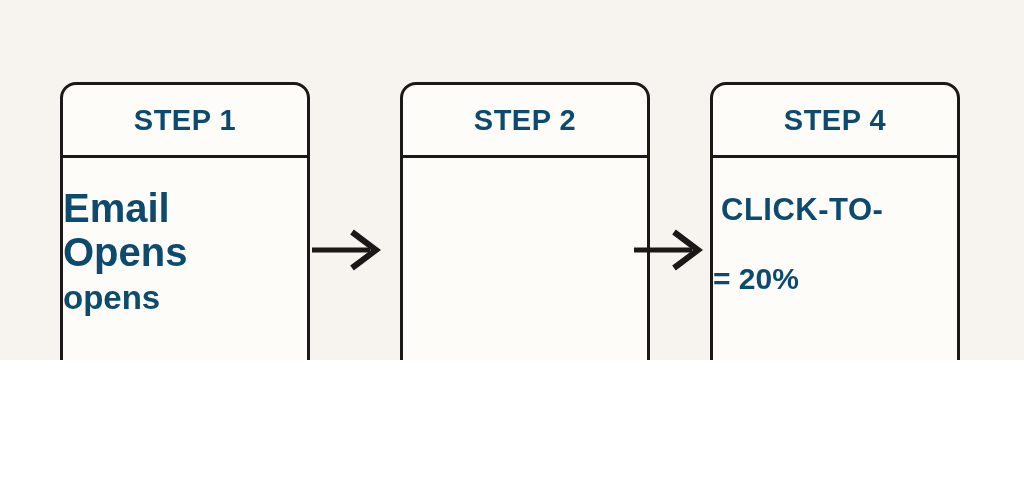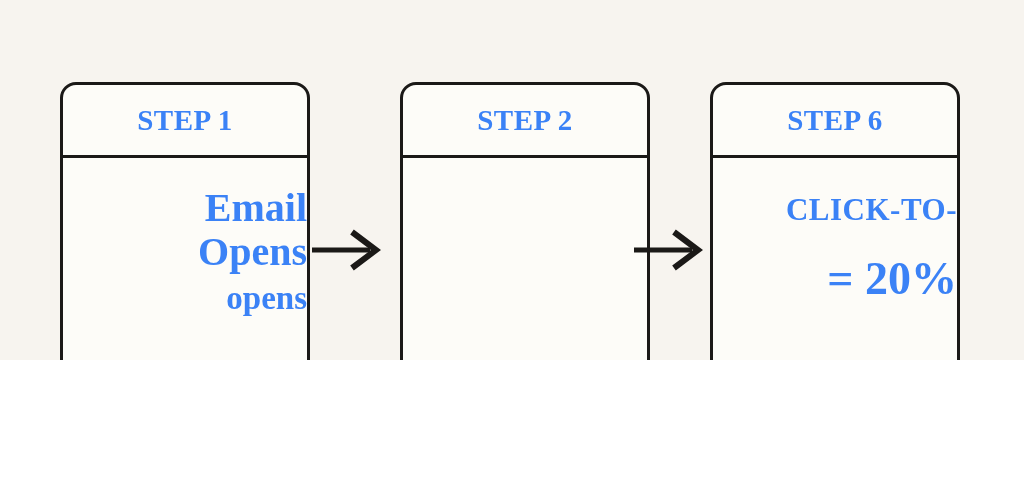--- a/index.html
+++ b/index.html
@@ -4,22 +4,22 @@
 <style>
   html, body {
     margin: 0;
     padding: 0;
   }
   .canvas {
     position: relative;
     width: 1024px;
     height: 360px;
     background: #f7f4ef;
-    font-family: Liberation Serif, serif;
-    color: #3b82f6;
+    font-family: Liberation Sans, sans-serif;
+    color: #0c4a6e;
     overflow: hidden;
   }
   .step {
     position: absolute;
     top: 82px;
     width: 250px;
     height: 340px;
     box-sizing: border-box;
     background: #fdfcf8;
     border: 3px solid #1b1917;
@@ -34,44 +34,45 @@
     height: 70px;
     border-bottom: 3px solid #1b1917;
     display: flex;
     align-items: center;
     justify-content: center;
     font-size: 29px;
     font-weight: 700;
     letter-spacing: 0.5px;
   }
   .step-body {
-    text-align: right;
+    text-align: left;
   }
   .step-title {
     margin-top: 28px;
     font-size: 40px;
     font-weight: 700;
     line-height: 44px;
   }
   .title-line { display: block; }
 
   #step3 .step-title {
     font-size: 31px;
     line-height: 40px;
     margin-top: 32px;
     letter-spacing: 0.5px;
+    padding-left: 8px;
   }
   .step-value {
     font-size: 48px;
     font-weight: 700;
     line-height: 50px;
   }
   #step1 .step-value { margin-top: 26px; }
   #step2 .step-value { margin-top: 57px; }
-  #step3 .step-value { margin-top: 24px; font-size: 46px; }
+  #step3 .step-value { margin-top: 24px; font-size: 30px; }
 
   .step-value-label {
     margin-top: 5px;
     font-size: 33px;
     font-weight: 700;
     line-height: 38px;
   }
   .arrow {
     position: absolute;
     top: 228px;
@@ -114,21 +115,21 @@
     </div>
   </div>
 
   <svg class="arrow arrow-2" viewBox="0 0 74 44">
     <line x1="0" y1="22" x2="58" y2="22" stroke-width="5"></line>
     <polyline points="40,4 64,22 40,40" stroke-width="6"></polyline>
   </svg>
 
   <div class="step" id="step3">
     <div class="step-header">
-      <span>STEP 6</span>
+      <span>STEP 4</span>
     </div>
     <div class="step-body">
       <div class="step-title">
         <span class="title-line">CLICK-TO-</span>
       </div>
       <div class="step-value">= 20%</div>
     </div>
   </div>
 
 </div>

